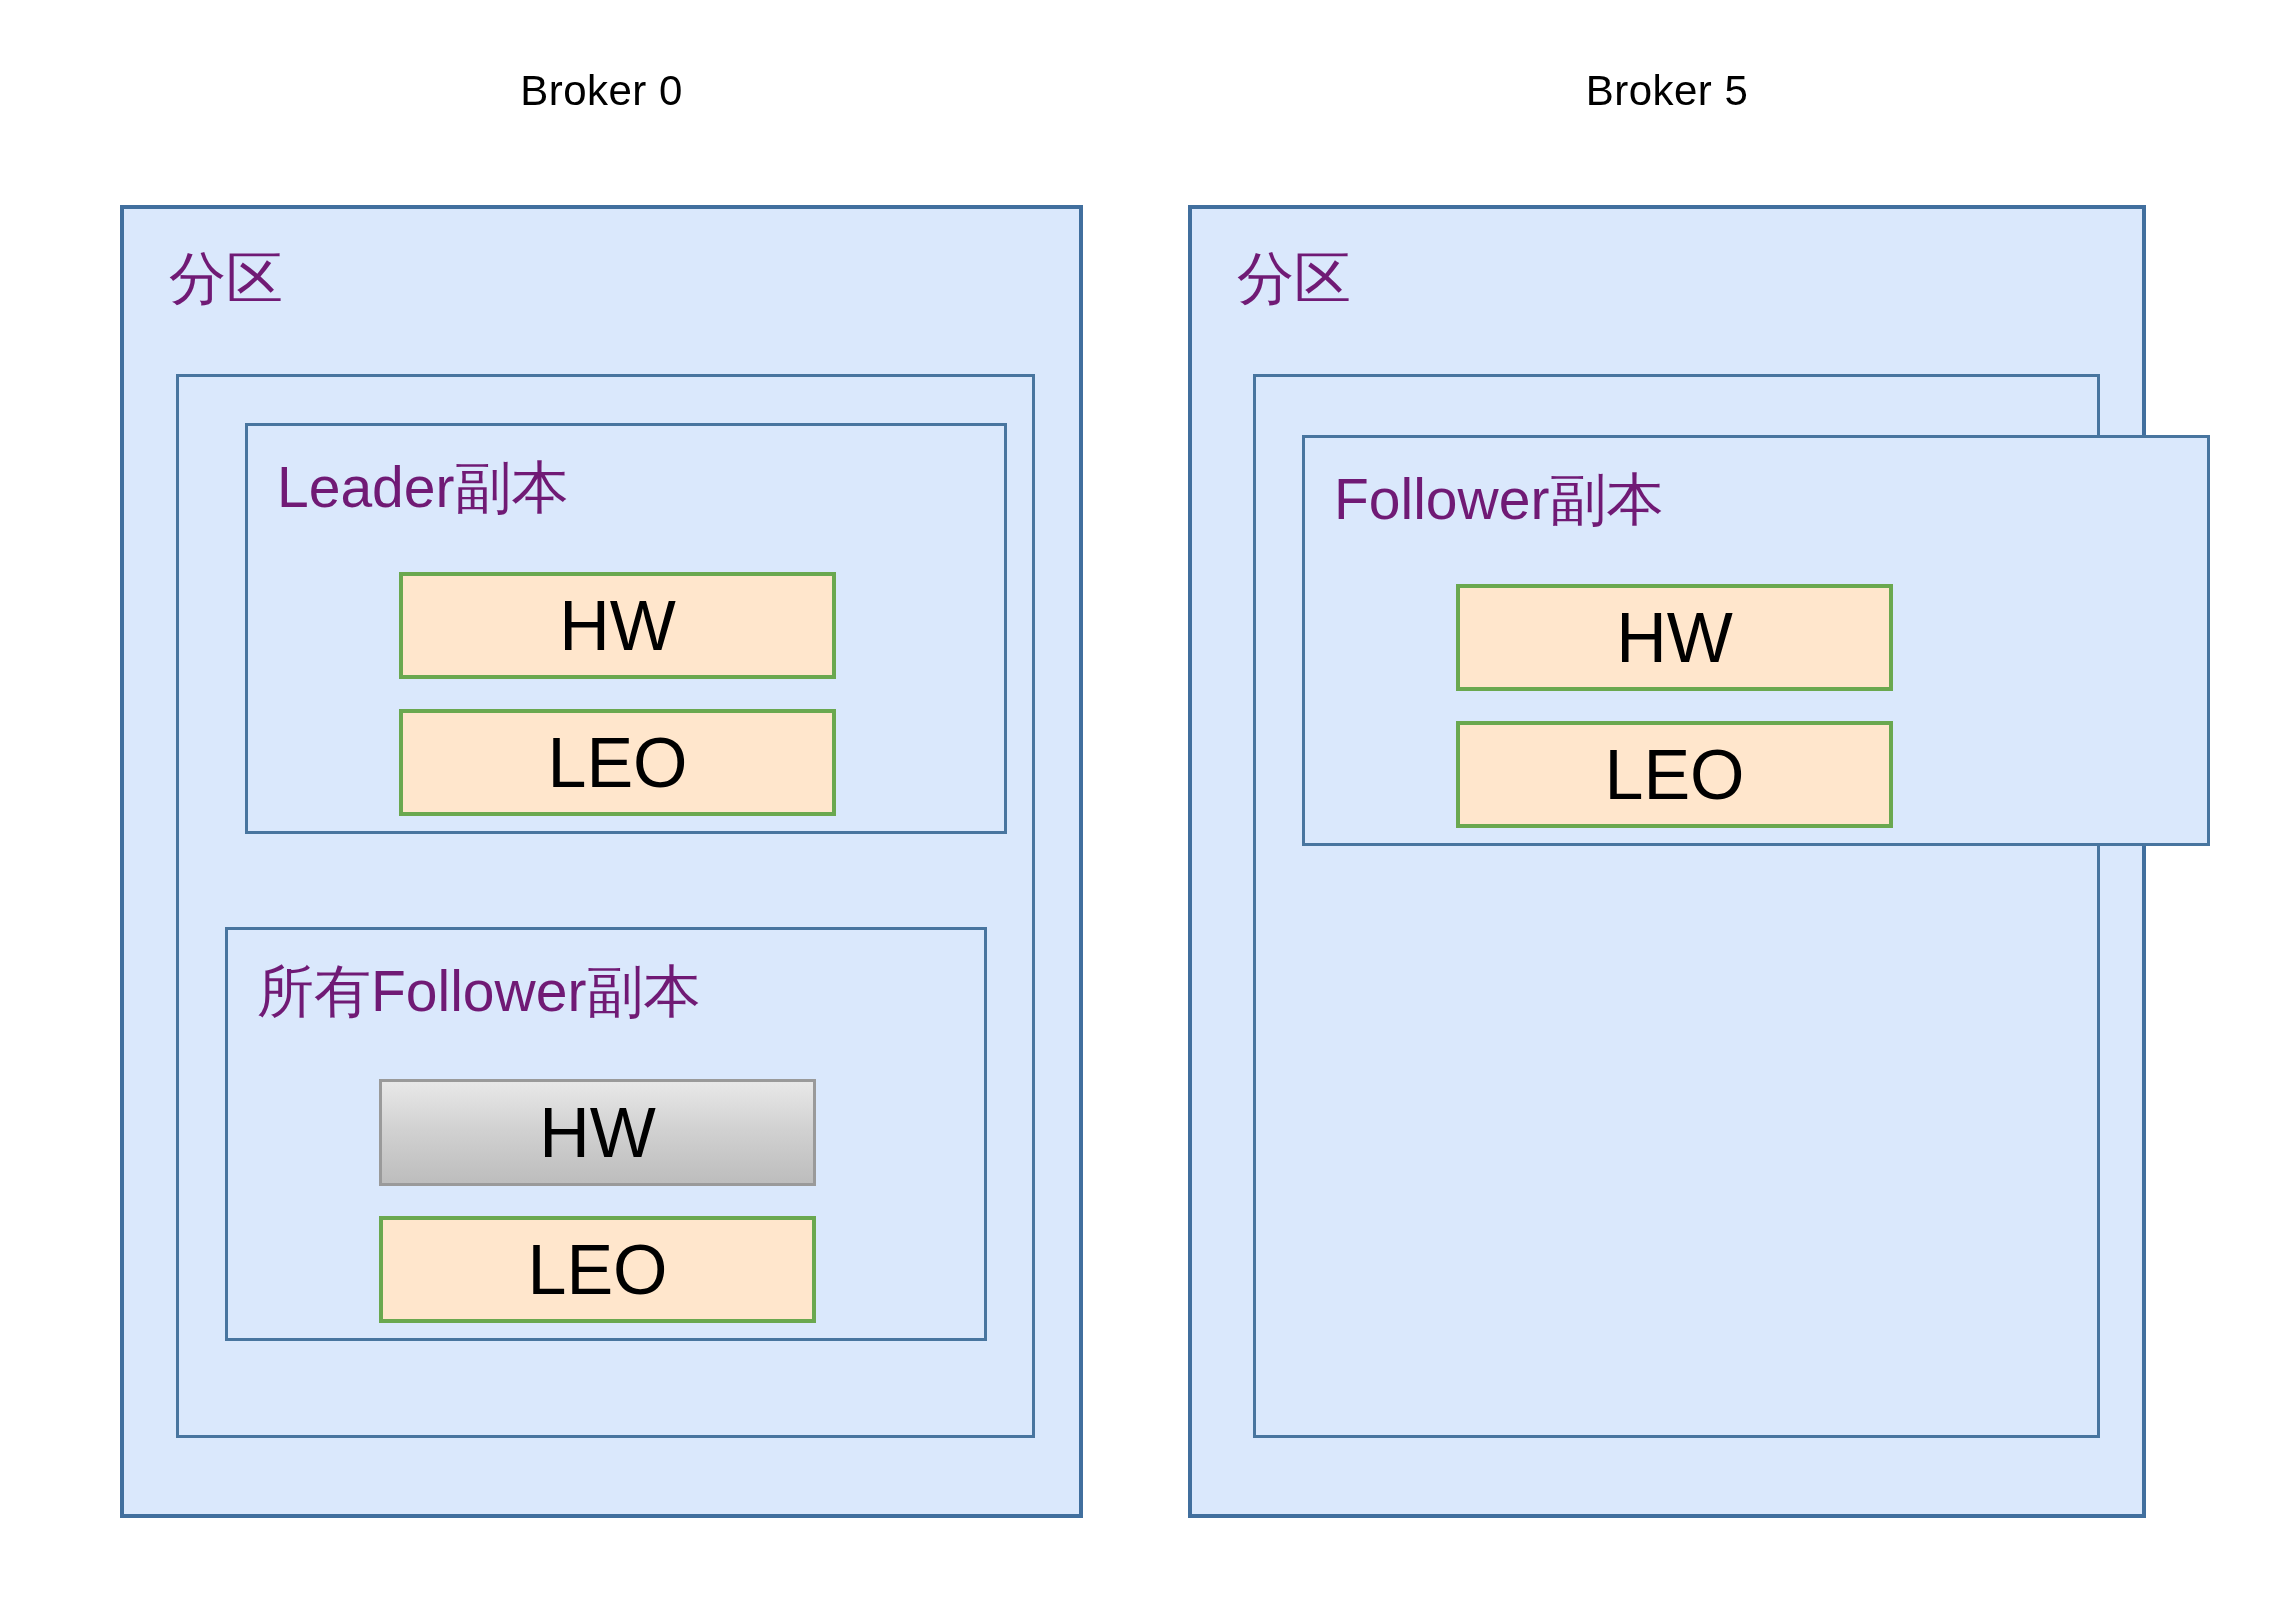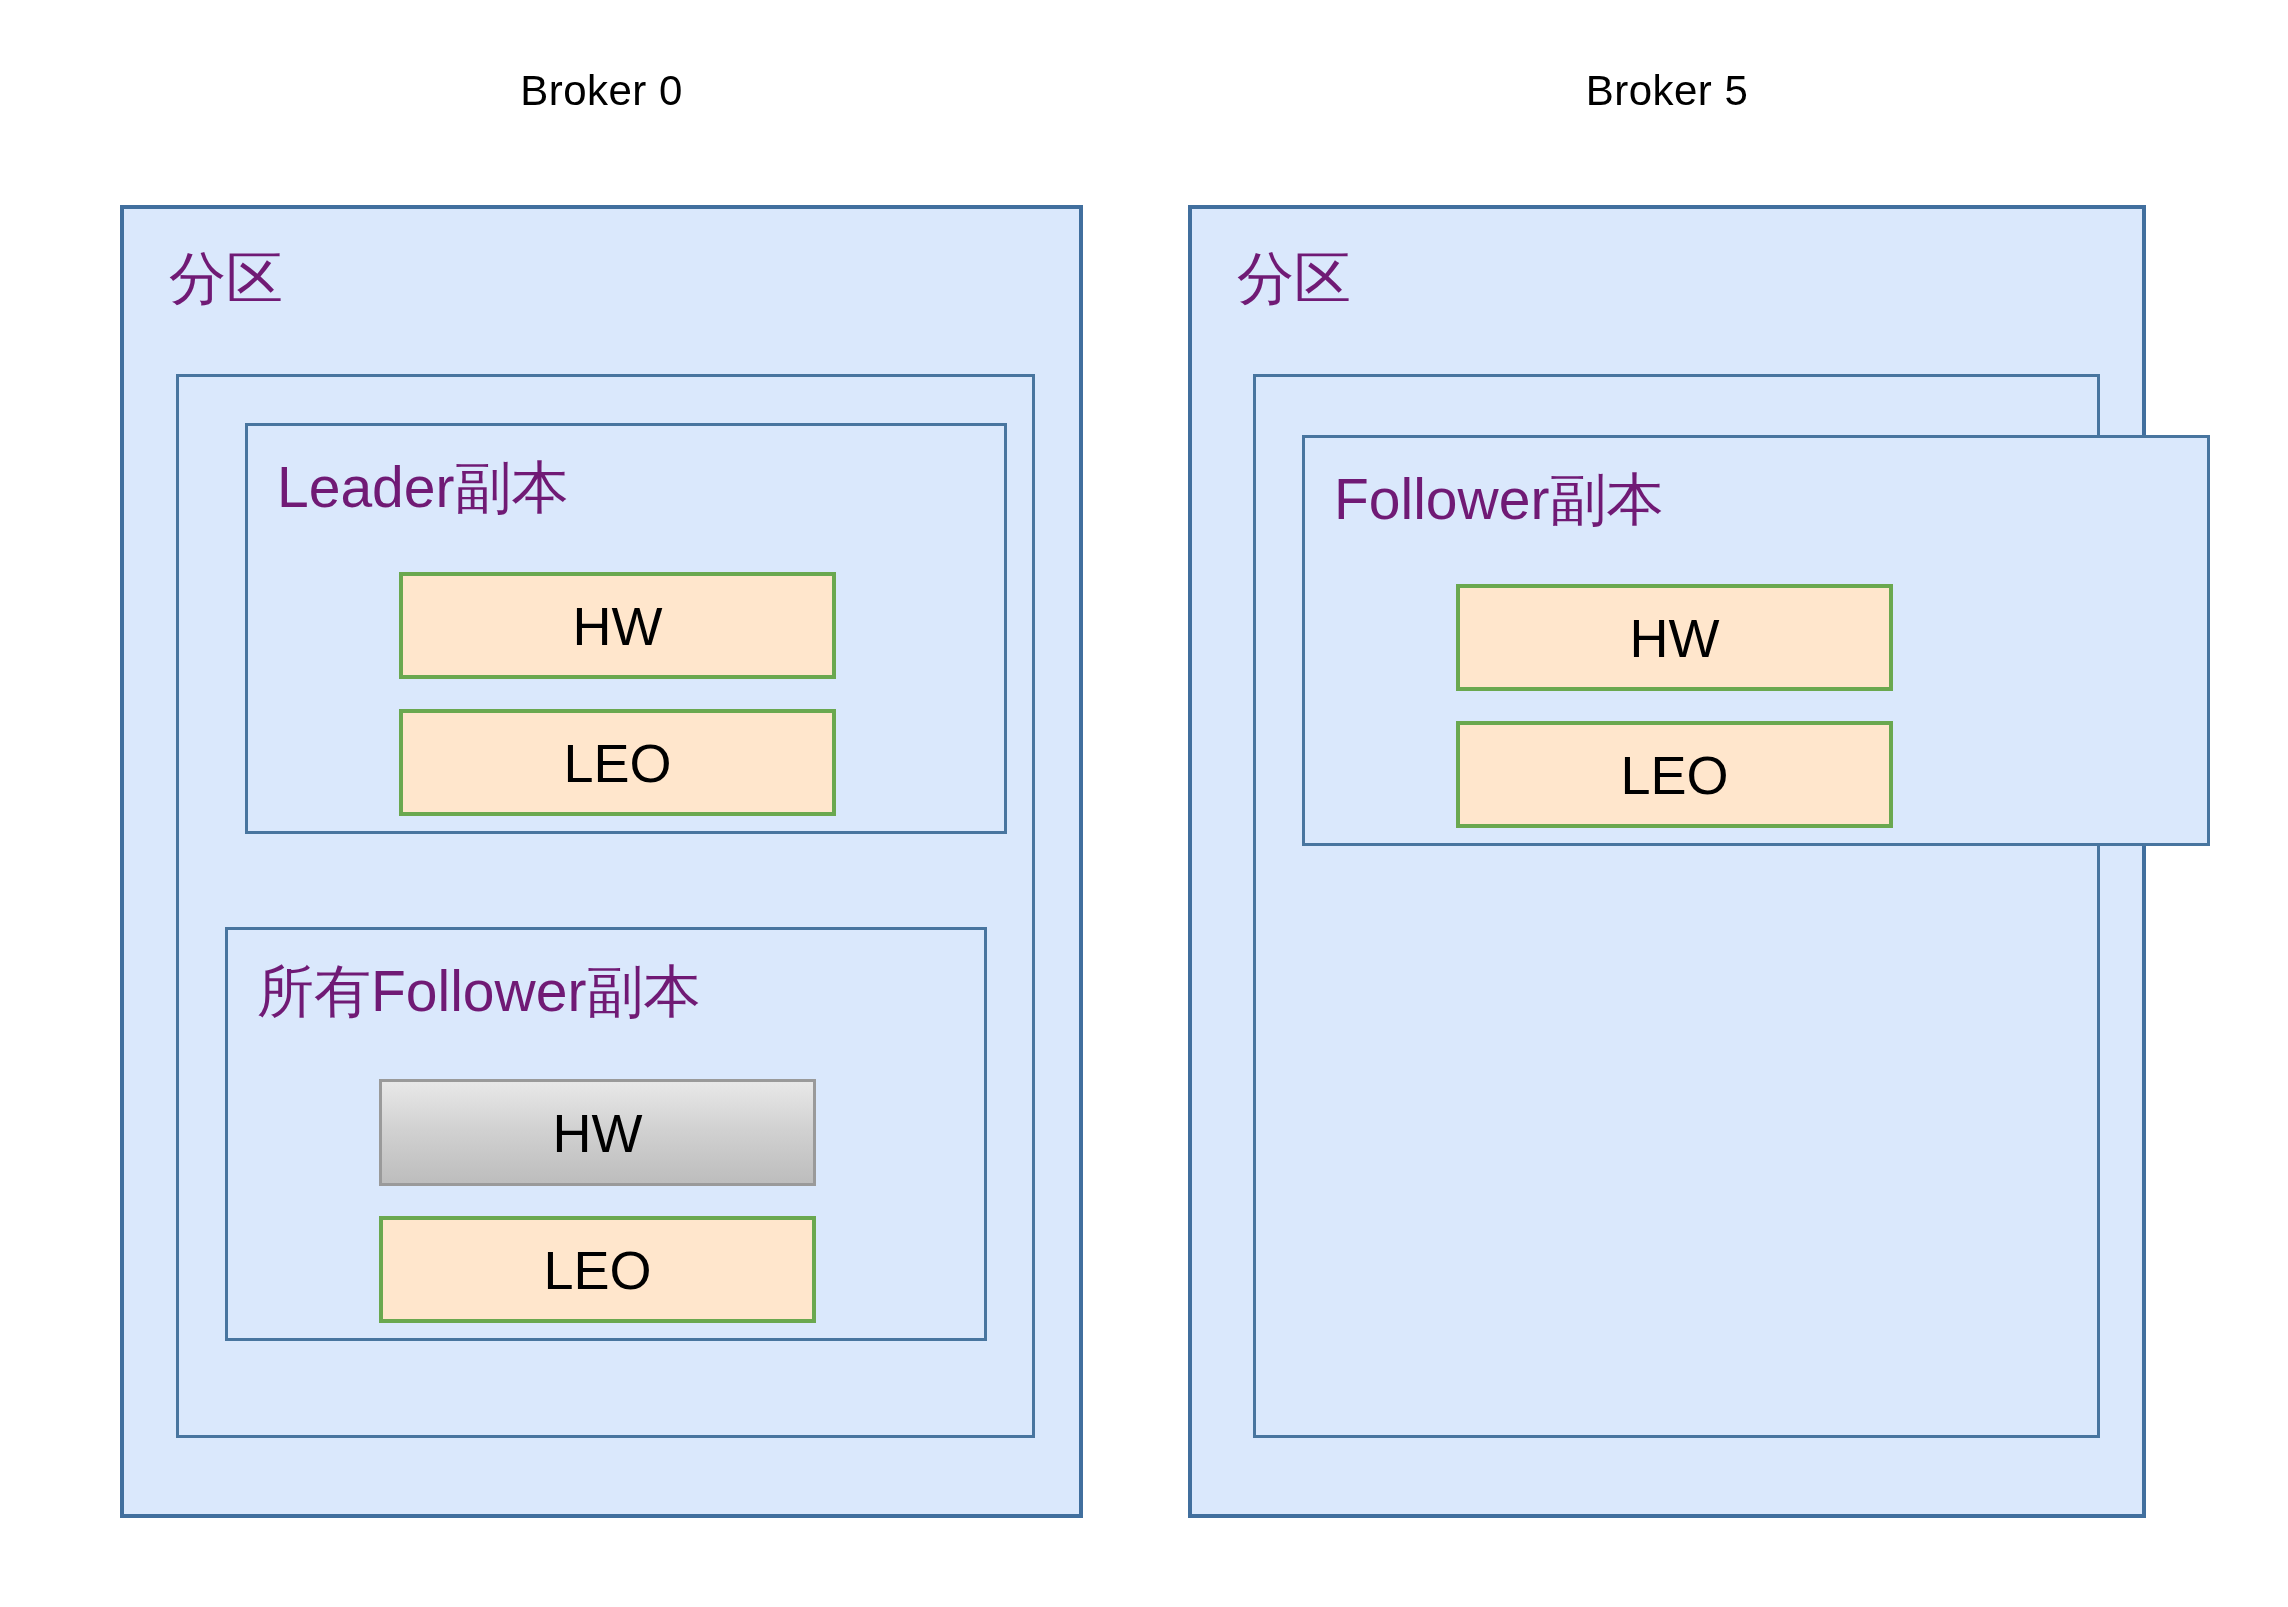--- a/index.html
+++ b/index.html
@@ -56,21 +56,21 @@
     white-space: nowrap;
   }
 
   
   .chip {
     position: absolute;
     box-sizing: border-box;
     display: flex;
     align-items: center;
     justify-content: center;
-    font-size: 54px;
+    font-size: 70px;
     line-height: 1.0;
     color: #000000;
   }
   .chip.orange {
     background: #ffe6cc;
     border: 4.9px solid #6aa84f;
   }
   .chip.gray {
     background: linear-gradient(to bottom, #e8e8e8 0%, #d2d2d2 45%, #bdbdbd 100%);
     border: 3.9px solid #9a9a9a;

